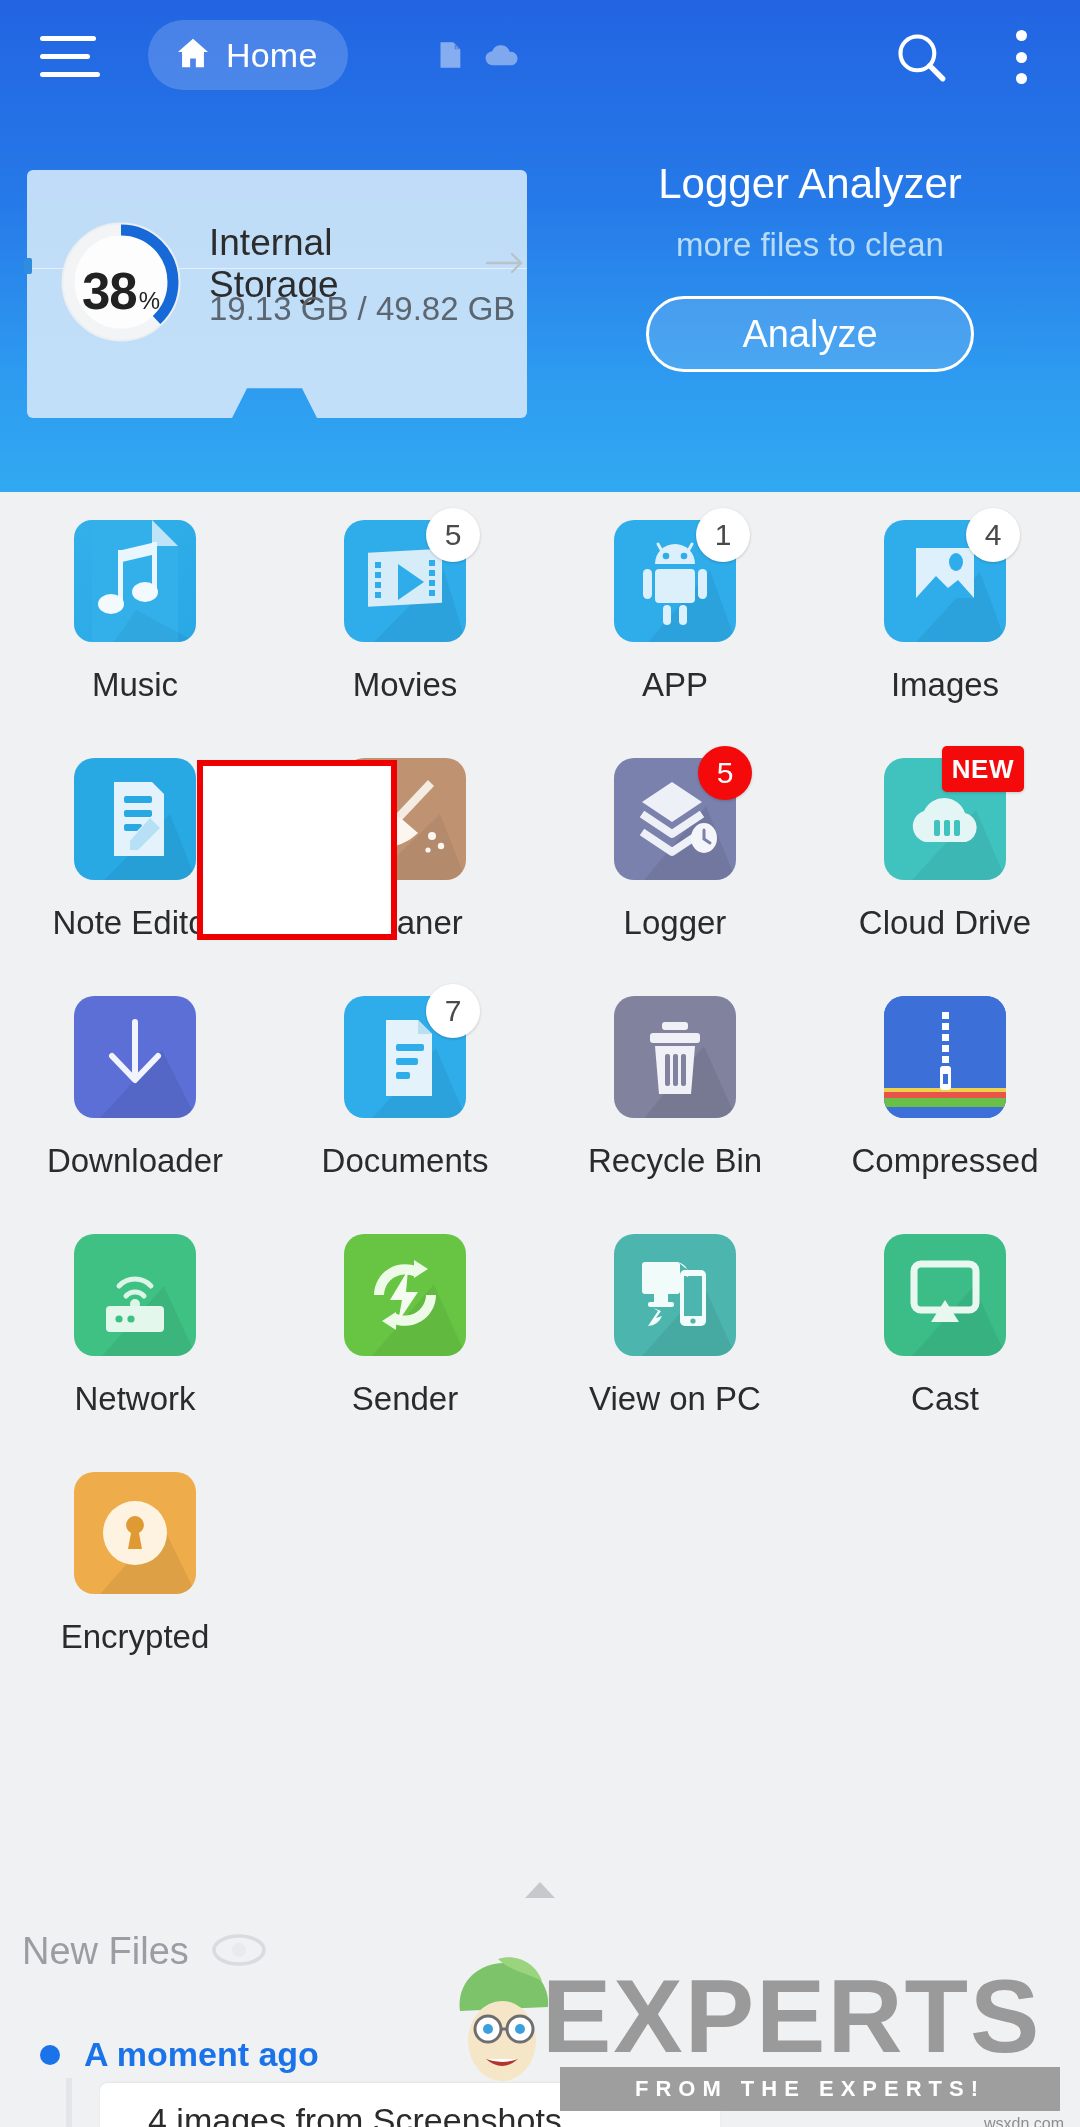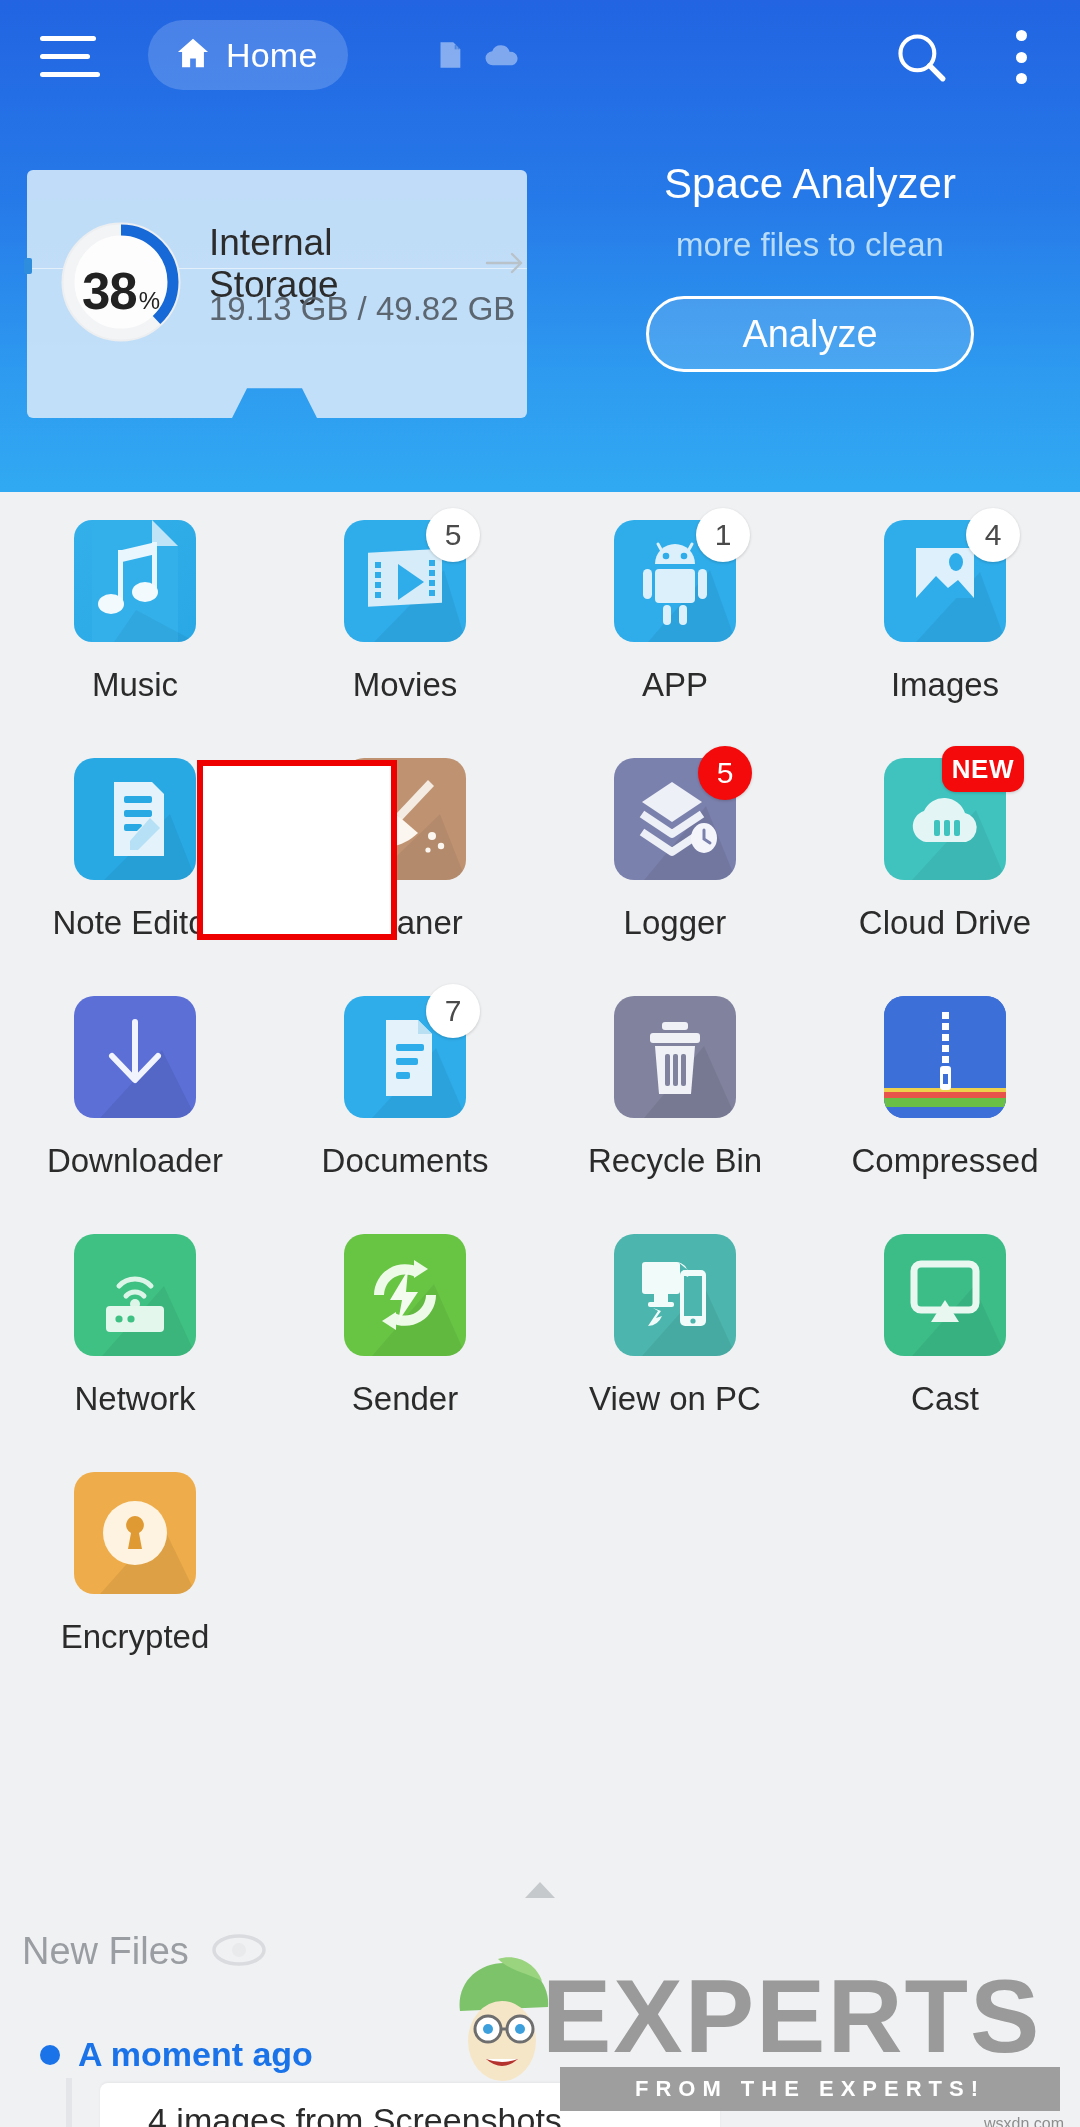--- a/index.html
+++ b/index.html
@@ -101,32 +101,32 @@
     display:flex; align-items:center; justify-content:center; overflow:hidden;
   }
   .tile .tile-label { margin-top:24px; font-size:33px; color:#2b2b2b; white-space:nowrap; }
   .badge {
     position:absolute; top:-16px; right:-18px; min-width:54px; height:54px; padding:0 10px;
     border-radius:27px; background:#ffffff; color:#4a4a4a; font-size:30px;
     display:flex; align-items:center; justify-content:center;
     box-shadow:0 1px 3px rgba(0,0,0,.18);
   }
   .badge.red { background:#f40a0a; color:#ffffff; }
-  .badge.newtag { font-size:26px; font-weight:bold; border-radius:14px; height:46px; top:-14px; right:-22px; letter-spacing:.5px; }
+  .badge.newtag { font-size:26px; font-weight:bold; border-radius:5px; height:46px; top:-14px; right:-22px; letter-spacing:.5px; }
   .highlight-box {
     position:absolute; left:197px; top:760px; width:200px; height:180px;
     border:6px solid #ee0000; background:#ffffff; z-index:1; pointer-events:none;
   }
   .highlight-inner { position:relative; z-index:2; }
 
   
   .collapse-arrow { position:absolute; left:50%; top:1880px; transform:translateX(-50%); }
   .newfiles-row { position:absolute; left:22px; top:1930px; display:flex; align-items:center; gap:22px; }
   .newfiles-row .nf-label { font-size:38px; color:#9a9da1; }
-  .moment-row { position:absolute; left:40px; top:2035px; display:flex; align-items:center; gap:18px; }
+  .moment-row { position:absolute; left:40px; top:2035px; display:flex; align-items:center; gap:24px; }
   .moment-dot { width:20px; height:20px; border-radius:50%; background:#1a73e8; }
   .moment-text { font-size:34px; color:#1a73e8; font-weight:bold; }
   .timeline { position:absolute; left:66px; top:2078px; width:6px; height:49px; background:#e3e5e8; }
   .file-card {
     position:absolute; left:100px; top:2083px; width:620px; height:60px;
     background:#ffffff; border-radius:8px 8px 0 0;
     box-shadow:0 -1px 3px rgba(0,0,0,.05);
   }
   .file-card .fc-text { position:absolute; left:48px; top:18px; font-size:34px; color:#2b2b2b; white-space:nowrap; }
 
@@ -217,21 +217,21 @@
         <span>
           <svg width="42" height="26" viewBox="0 0 42 26">
               <path d="M2 13h34M27 4l9 9-9 9" fill="none" stroke="#b9c2c9" stroke-width="2.4" stroke-linecap="round" stroke-linejoin="round"></path>
             </svg>
         </span>
       </div>
       <div class="storage-sub">19.13 GB / 49.82 GB</div>
     </div>
 
     <div class="analyzer">
-      <div class="title">Space Analyzer</div>
+      <div class="title">Logger Analyzer</div>
       <div class="sub">more files to clean</div>
       <div class="analyze-btn">Analyze</div>
     </div>
   </div>
 
   <div class="highlight-box"></div>
 
   <div class="grid">
 
     <div class="tile">

